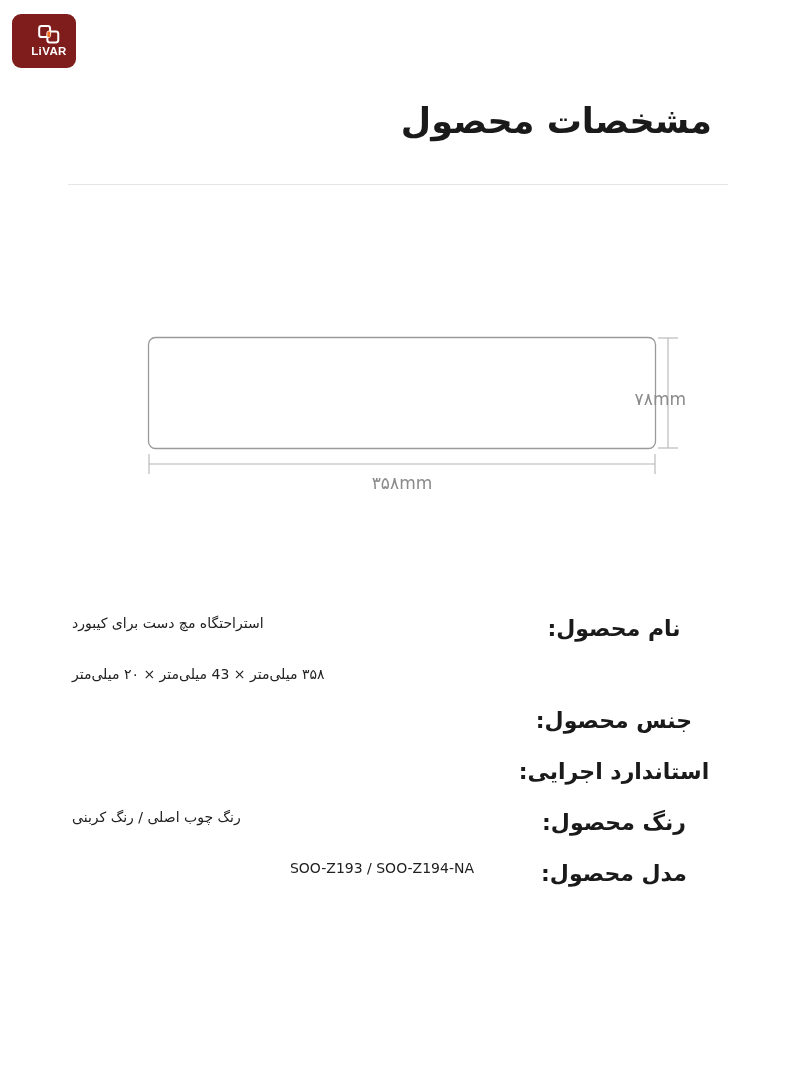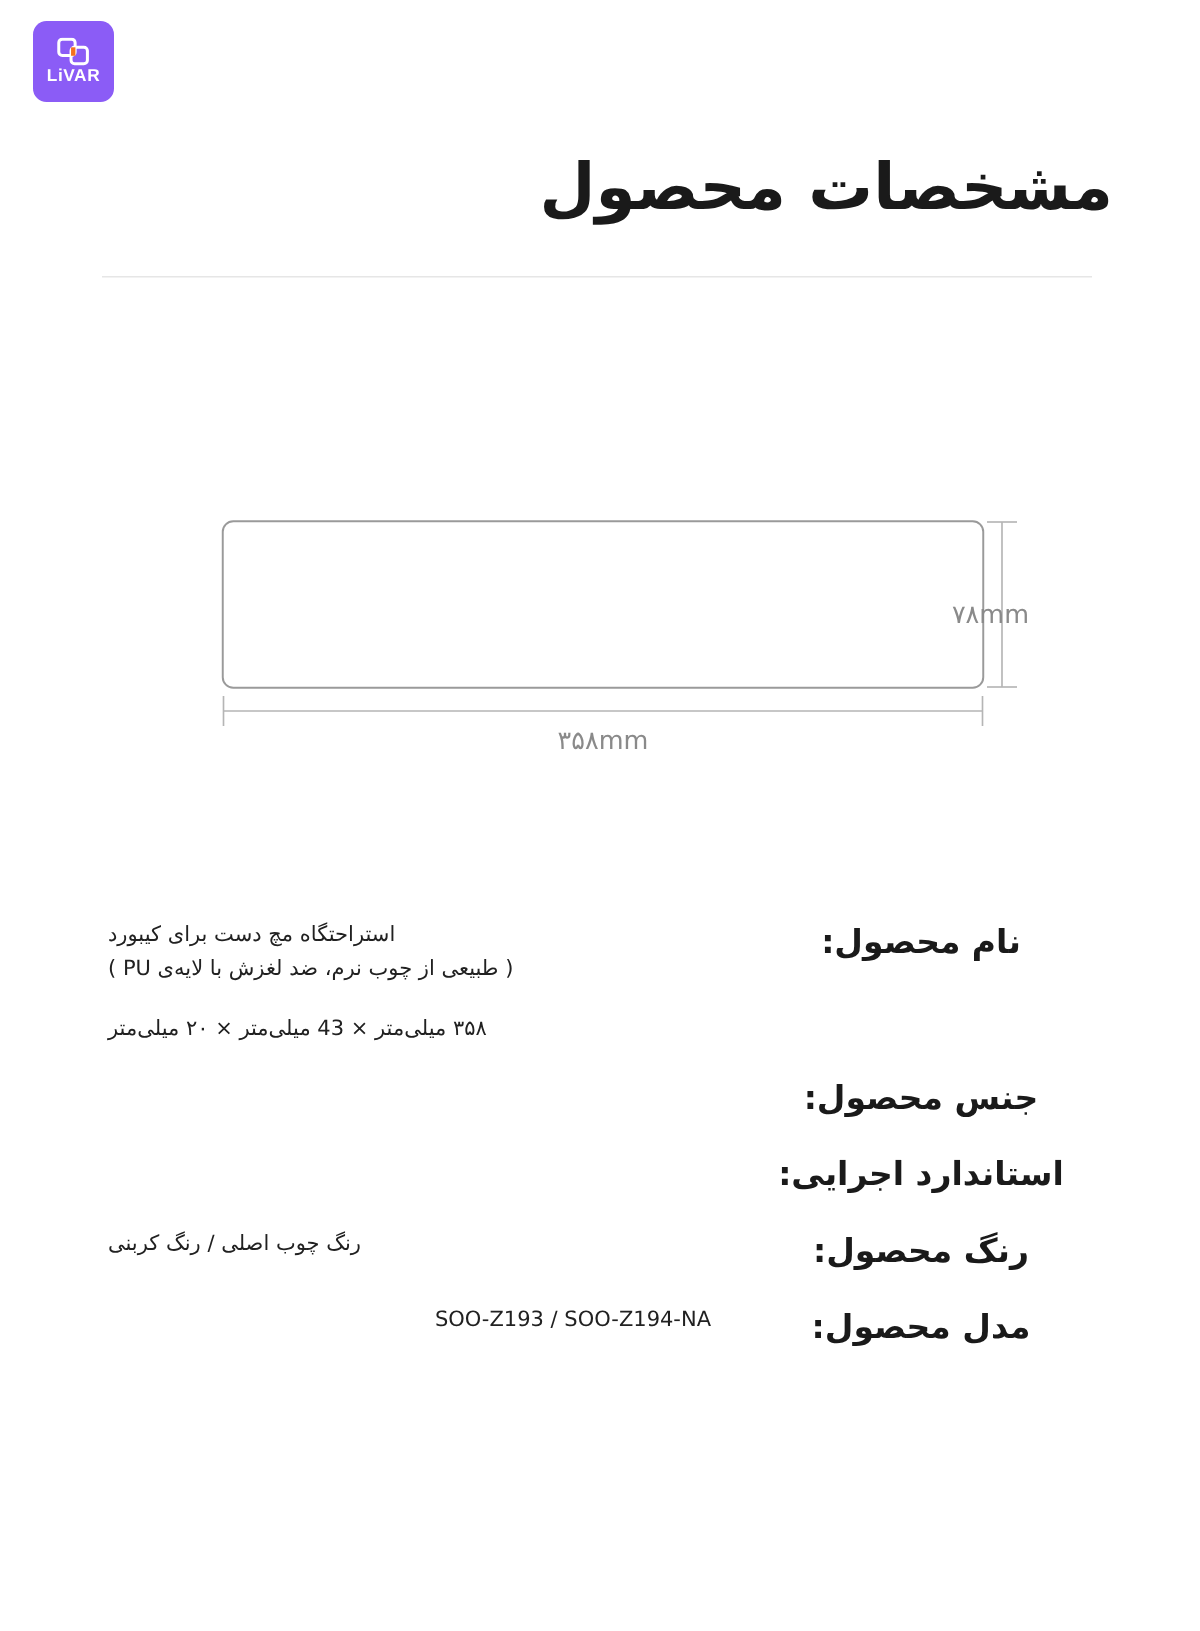--- a/index.html
+++ b/index.html
@@ -17,68 +17,69 @@
   }
 
   
   .logo-badge {
     position: absolute;
     top: 14px;
     right: 724px;   
     left: 34px;
     width: 54px;
     height: 54px;
-    background: #8b5cf6;
+    background: #7f1d1d;
     border-radius: 9px;
     display: flex;
     flex-direction: column;
     align-items: center;
     justify-content: center;
     gap: 1px;
+    padding-left: 10px;
   }
   .logo-mark {
     width: 22px;
     height: 20px;
     display: block;
   }
   .logo-word {
     font-family: "Liberation Sans", sans-serif;
     font-size: 11.5px;
     font-weight: 700;
     letter-spacing: 0.4px;
     color: #ffffff;
     line-height: 1;
     direction: ltr;
   }
 
   
   .page-title {
     position: absolute;
     top: 100px;
-    right: 58px;
-    font-size: 43px;
+    right: 88px;
+    font-size: 35px;
     font-weight: 700;
     color: #1a1a1a;
     letter-spacing: -0.2px;
     line-height: 1.2;
     direction: rtl;
   }
   .title-rule {
     position: absolute;
     top: 184px;
     right: 72px;
     width: 660px;
     height: 1px;
     background: #e6e6e6;
   }
 
   
   .diagram {
     position: absolute;
-    top: 334px;
+    top: 324px;
     left: 0;
     width: 800px;
     height: 185px;
   }
   .diagram svg { display: block; }
 
   
   .spec-table {
     position: absolute;
     top: 612px;
@@ -180,21 +181,20 @@
 
 <div class="spec-table">
   <div id="spec-rows">
       <div class="spec-row">
         <div class="gutter-right"></div>
         <div class="spec-label">
           <span class="spec-label-inner">نام محصول:</span>
         </div>
         <div class="spec-value">
           <span class="vline">استراحتگاه مچ دست برای کیبورد</span>
-          <span class="vline">( طبیعی از چوب نرم، ضد لغزش با لایه‌ی PU )</span>
         </div>
         <div class="gutter-left"></div>
       </div>
       <div class="spec-row">
         <div class="gutter-right"></div>
         <div class="spec-value">
           <span class="vline">۳۵۸ میلی‌متر × 43 میلی‌متر × ۲۰ میلی‌متر</span>
         </div>
         <div class="gutter-left"></div>
       </div>

